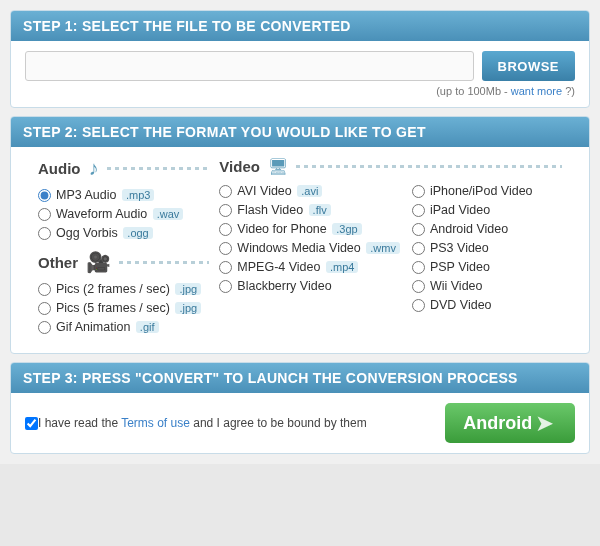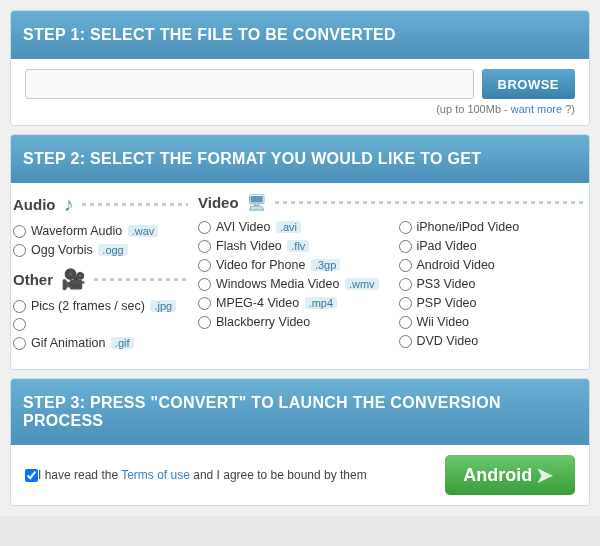--- a/index.html
+++ b/index.html
@@ -19,23 +19,23 @@
     }
     .section {
       background: #fff;
       border: 1px solid #c8dce8;
       border-radius: 4px;
       overflow: hidden;
     }
     .section-header {
       background: linear-gradient(to bottom, #6ab0d4, #4a90b8);
       color: #fff;
-      font-size: 16px;
+      font-size: 14px;
       font-weight: bold;
-      padding: 15px 12px;
+      padding: 7px 12px;
       letter-spacing: 0.3px;
     }
     .section-body {
       padding: 10px 14px;
     }
 
     
     .file-input-row {
       display: flex;
       align-items: center;
@@ -69,21 +69,21 @@
       color: #777;
     }
     .file-note a {
       color: #3a80c8;
       text-decoration: none;
       text-align: center;
     }
 
     
     .format-area {
-      padding: 10px 2px 14px;
+      padding: 10px 27px 14px;
     }
     .format-columns {
       display: flex;
       gap: 0;
     }
     .format-col {
       flex: 1;
     }
     .col-header {
       display: flex;
@@ -210,39 +210,44 @@
     <div class="format-area">
       <div class="format-columns">
 
         <div class="format-col" style="max-width:185px; padding-right:10px;">
           <div class="col-header">
             <span class="col-header-label">Audio</span>
             <span class="icon-music">♪</span>
             <span class="col-divider"></span>
           </div>
           <div class="format-option">
+            <input type="radio" name="format" id="fmt-mp3" checked="" style="">
+            <label for="fmt-mp3">MP3 Audio <span class="format-tag">.mp3</span></label>
+          </div>
+          <div class="format-option">
             <input type="radio" name="format" id="fmt-wav" style="">
             <label for="fmt-wav">Waveform Audio <span class="format-tag">.wav</span></label>
           </div>
           <div class="format-option">
             <input type="radio" name="format" id="fmt-ogg" style="">
             <label for="fmt-ogg">Ogg Vorbis <span class="format-tag">.ogg</span></label>
           </div>
 
           <div class="other-header">
             <span class="col-header-label">Other</span>
             <span class="icon-camera">🎥</span>
             <span class="col-divider"></span>
           </div>
           <div class="format-option">
             <input type="radio" name="format" id="fmt-jpg2" style="">
             <label for="fmt-jpg2">Pics (2 frames / sec) <span class="format-tag">.jpg</span></label>
           </div>
           <div class="format-option">
             <input type="radio" name="format" id="fmt-jpg5" style="">
+            <label for="fmt-jpg5">Pics (5 frames / sec) <span class="format-tag">.jpg</span></label>
           </div>
           <div class="format-option">
             <input type="radio" name="format" id="fmt-gif" style="">
             <label for="fmt-gif">Gif Animation <span class="format-tag">.gif</span></label>
           </div>
         </div>
 
         <div class="format-col" style="flex:2;">
           <div class="col-header">
             <span class="col-header-label">Video</span>

